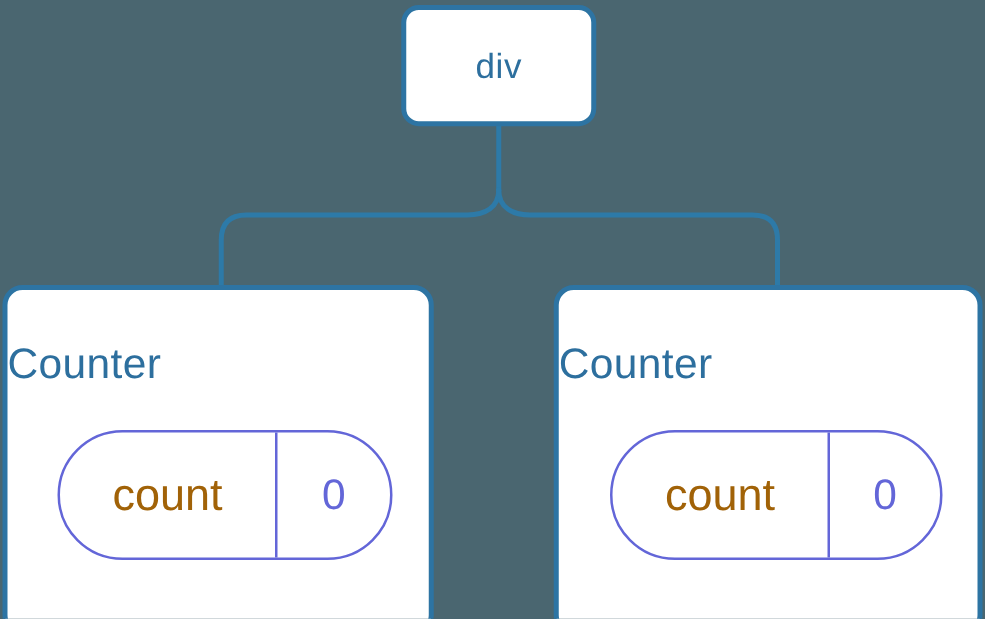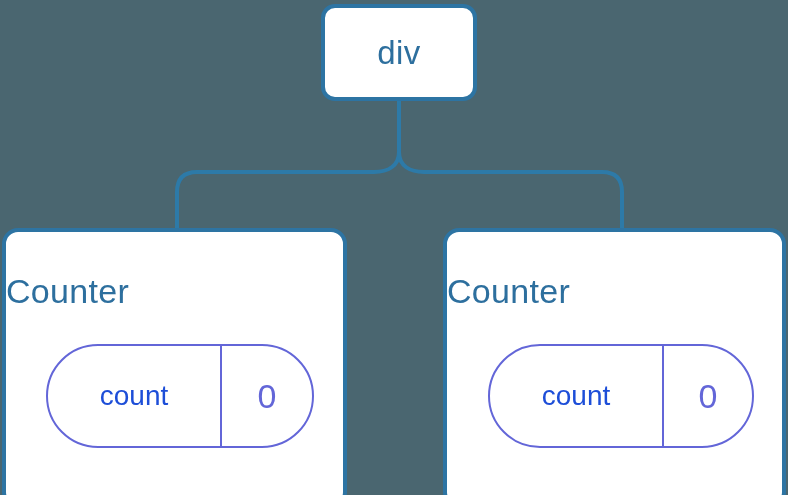--- a/index.html
+++ b/index.html
@@ -44,21 +44,21 @@
     left: 321px;
     top: 4px;
     width: 156px;
     height: 97px;
     display: flex;
     align-items: center;
     justify-content: center;
   }
   .root-label {
     color: #2d6f9e;
-    font-size: 33px;
+    font-size: 28px;
     line-height: 1;
     letter-spacing: 0.5px;
   }
 
   .node-child {
     top: 228px;
     height: 280px;
     border-radius: 16px;
   }
   .node-child-left {
@@ -101,22 +101,22 @@
     left: 41px;
     width: 266px;
   }
 
   .pill-key {
     flex: 0 0 174px;
     display: flex;
     align-items: center;
     justify-content: center;
     border-right: 2px solid #6366d8;
-    color: #1d4ed8;
-    font-size: 28px;
+    color: #a16207;
+    font-size: 36px;
     line-height: 1;
     box-sizing: border-box;
   }
   .pill-val {
     flex: 1 1 auto;
     display: flex;
     align-items: center;
     justify-content: center;
     color: #6366d8;
     font-size: 34px;

